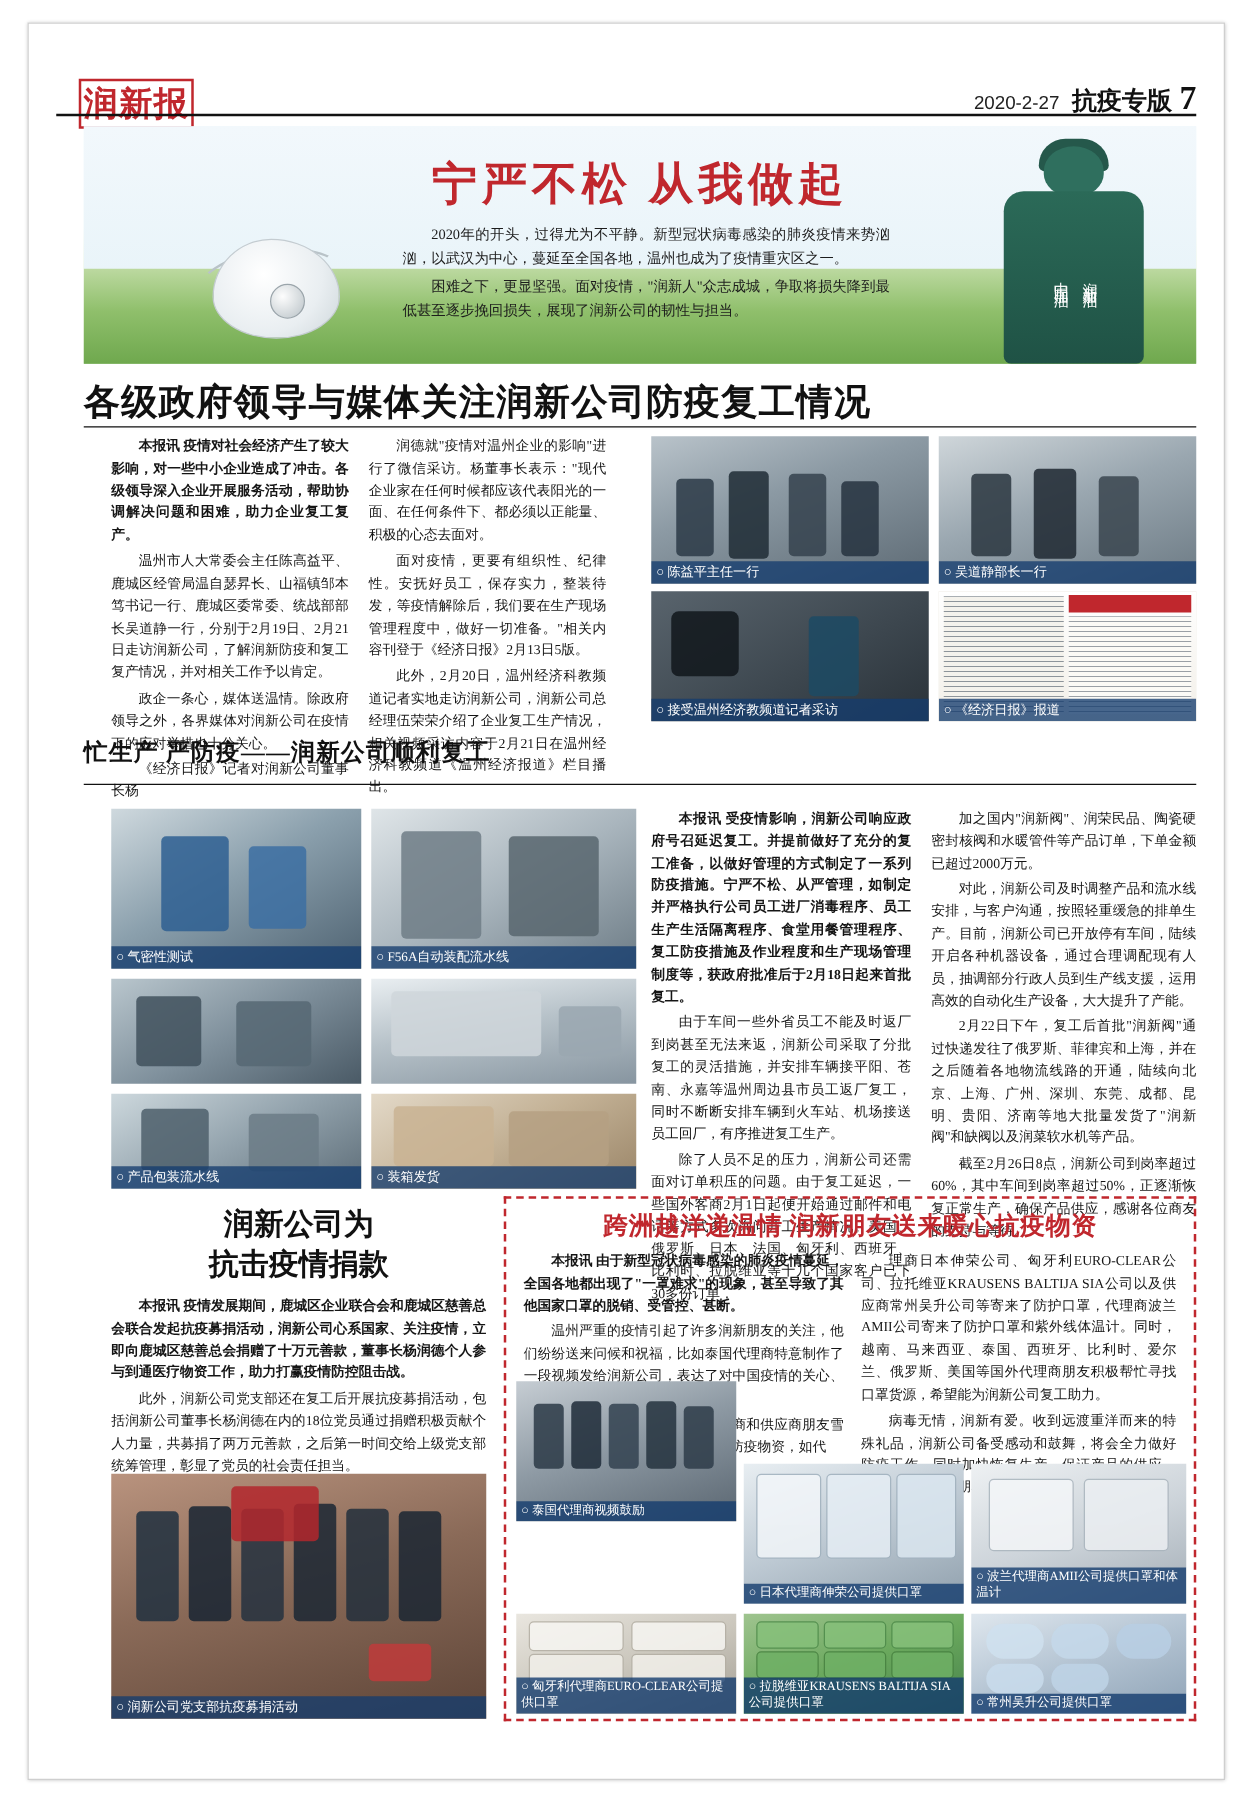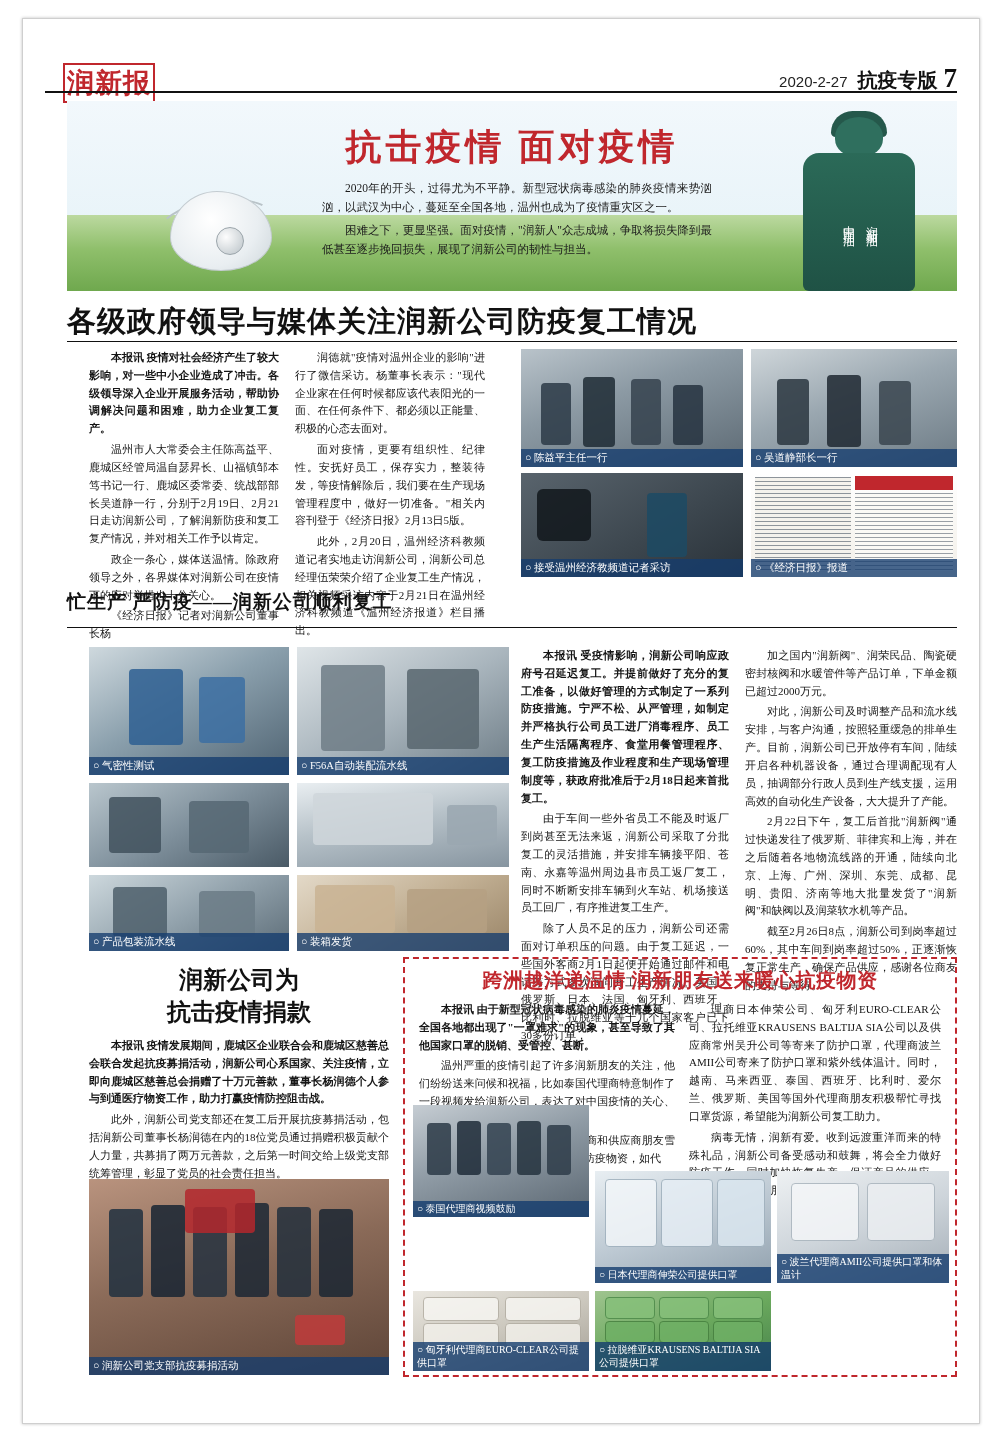--- a/index.html
+++ b/index.html
@@ -225,21 +225,21 @@
   <div class="rule-top"></div>
 
   <div class="hero">
     <div class="hero-sky"></div>
     <div class="hero-grass"></div>
     <div class="mask">
       <div class="strap"></div>
       <div class="cup"></div>
       <div class="valve"></div>
     </div>
-    <div class="hero-title">抗击疫情 面对疫情</div>
+    <div class="hero-title">宁严不松 从我做起</div>
     <div class="hero-body">
       <p>2020年的开头，过得尤为不平静。新型冠状病毒感染的肺炎疫情来势汹汹，以武汉为中心，蔓延至全国各地，温州也成为了疫情重灾区之一。</p>
       <p>困难之下，更显坚强。面对疫情，"润新人"众志成城，争取将损失降到最低甚至逐步挽回损失，展现了润新公司的韧性与担当。</p>
     </div>
     <div class="doctor">
       <div class="cap"></div>
       <div class="head"></div>
       <div class="body"></div>
       <div class="txt">
         <span>中国加油</span>
@@ -393,15 +393,23 @@
   </div>
   <div class="photo ph-d5">
     <div class="fig" style="left:10px;top:6px;width:48px;height:20px;background:#86c07a;border:1px solid #4d8a4a;"></div>
     <div class="fig" style="left:64px;top:6px;width:48px;height:20px;background:#86c07a;border:1px solid #4d8a4a;"></div>
     <div class="fig" style="left:118px;top:6px;width:48px;height:20px;background:#86c07a;border:1px solid #4d8a4a;"></div>
     <div class="fig" style="left:10px;top:30px;width:48px;height:20px;background:#6fb065;border:1px solid #46803f;"></div>
     <div class="fig" style="left:64px;top:30px;width:48px;height:20px;background:#6fb065;border:1px solid #46803f;"></div>
     <div class="fig" style="left:118px;top:30px;width:48px;height:20px;background:#6fb065;border:1px solid #46803f;"></div>
     <div class="cap2">拉脱维亚KRAUSENS BALTIJA SIA公司提供口罩</div>
   </div>
+  <div class="photo ph-d6">
+    <div class="fig" style="left:12px;top:8px;width:46px;height:28px;background:#cfe0ef;border-radius:14px;"></div>
+    <div class="fig" style="left:64px;top:8px;width:46px;height:28px;background:#c4d8ea;border-radius:14px;"></div>
+    <div class="fig" style="left:116px;top:8px;width:44px;height:28px;background:#b8cfe4;border-radius:14px;"></div>
+    <div class="fig" style="left:12px;top:40px;width:46px;height:24px;background:#c9dcec;border-radius:12px;"></div>
+    <div class="fig" style="left:64px;top:40px;width:46px;height:24px;background:#bed4e6;border-radius:12px;"></div>
+    <div class="cap2">常州吴升公司提供口罩</div>
+  </div>
 
  </div>
 </div>
 
 </body></html>

